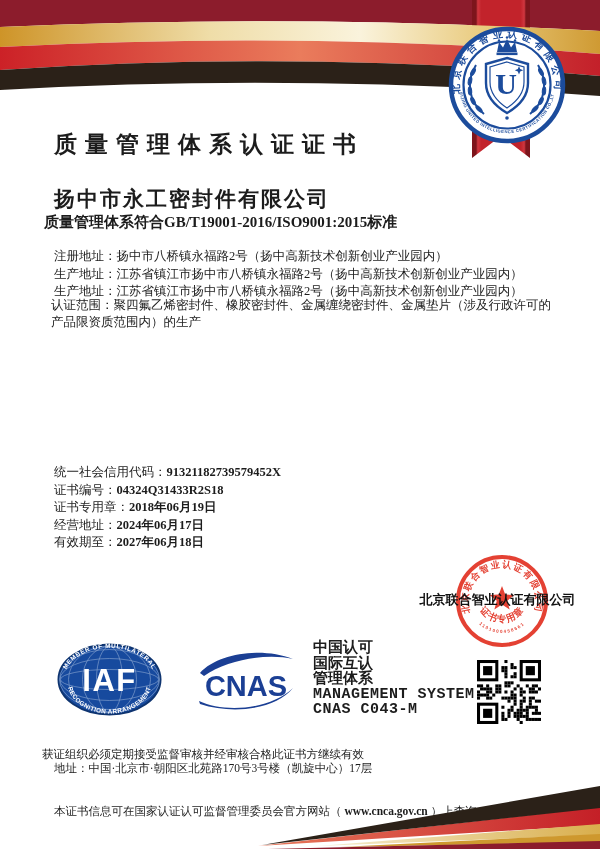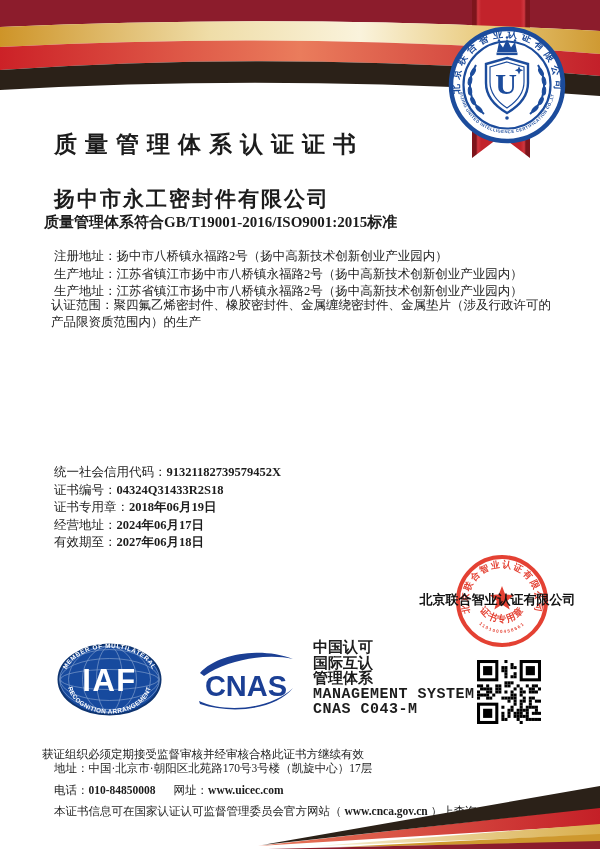--- a/index.html
+++ b/index.html
@@ -333,23 +333,20 @@
       <rect x="54" y="57" width="3" height="3" fill="#000"></rect>
       <rect x="57" y="57" width="3" height="3" fill="#000"></rect>
       <rect x="60" y="57" width="3" height="3" fill="#000"></rect>
       <rect x="42" y="60" width="3" height="3" fill="#000"></rect>
     </svg>
 
   <div class="abs foot notice">获证组织必须定期接受监督审核并经审核合格此证书方继续有效</div>
   <div class="abs foot addr2">
     <span>地址：</span><span>中国·北京市·朝阳区北苑路170号3号楼（凯旋中心）17层</span>
   </div>
-  <div class="abs foot phone">
-    <span>电话：</span><span class="b">010-84850008</span><span class="gap"></span><span>网址：</span><span class="b">www.uicec.com</span>
-  </div>
   <div class="abs foot query">
     <span>本证书信息可在国家认证认可监督管理委员会官方网站（ </span><span class="b">www.cnca.gov.cn</span><span> ）上查询</span>
   </div>
 
   <svg class="abs bottom-stripes" width="600" height="75" viewBox="0 0 600 75">
     <defs>
       <linearGradient id="gRedB" x1="0" y1="0" x2="1" y2="0">
         <stop offset="0" stop-color="#E8795B"></stop>
           <stop offset="1" stop-color="#C41F27"></stop>
       </linearGradient>

